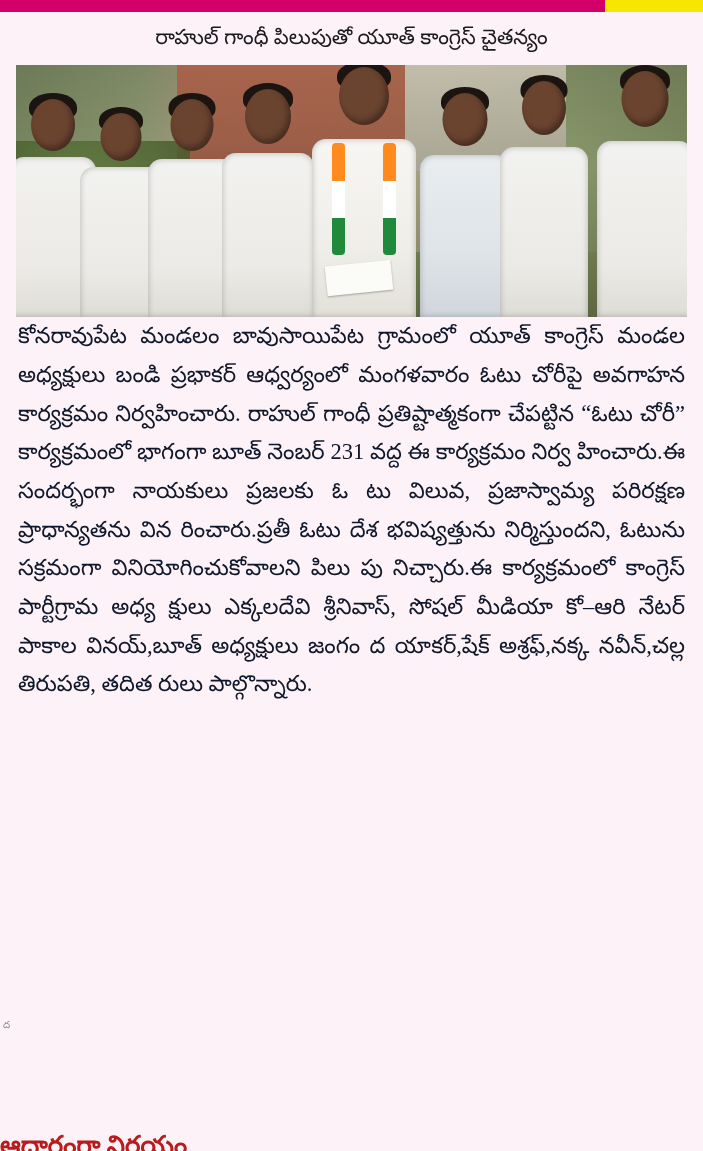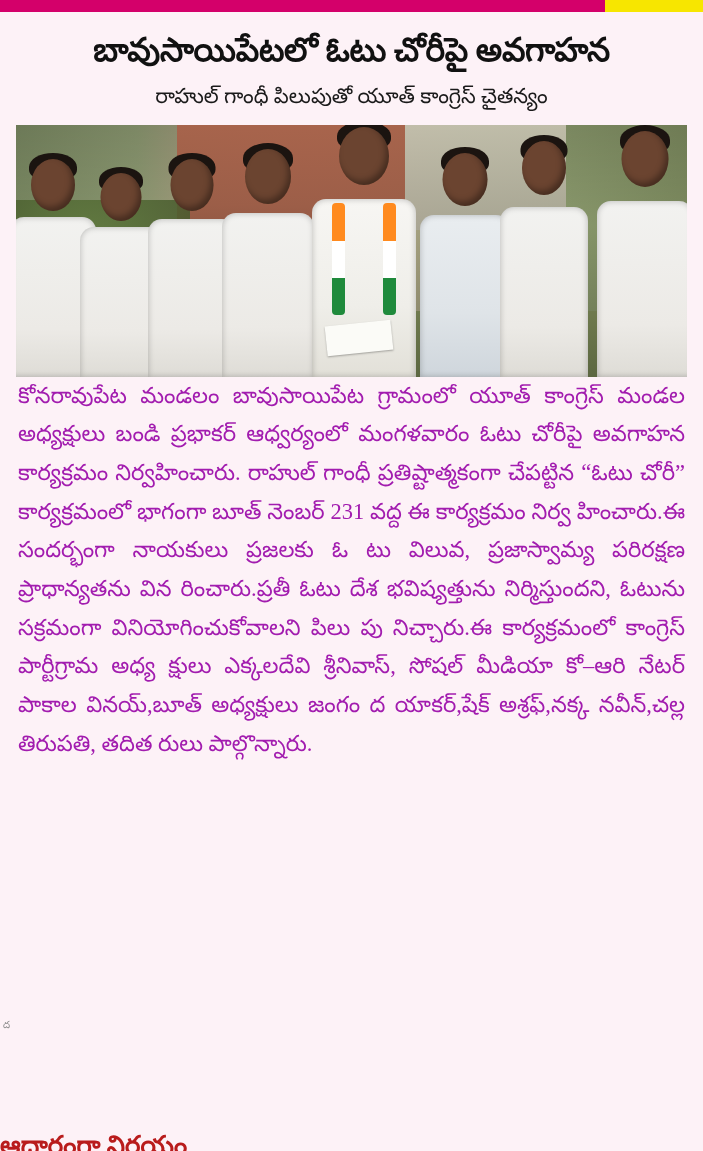--- a/index.html
+++ b/index.html
@@ -143,21 +143,21 @@
     text-align: center;
     font-family: "Liberation Serif", serif;
     font-size: 21px;
     color: #111;
     margin: 12px 0 6px 0;
   }
   .body-text {
     font-family: "Liberation Serif", serif;
     font-size: 22.5px;
     line-height: 1.72;
-    color: #a21caf;
+    color: #0f172a;
     text-align: justify;
     text-justify: inter-word;
     margin: 0;
     padding: 0 2px;
     hyphens: none;
   }
   .side-mark {
     position: absolute;
     left: 3px;
     bottom: 118px;
@@ -182,21 +182,20 @@
 </head>
 <body>
 
 <div class="top-bar">
   <div class="band-pink"></div>
   <div class="band-yellow"></div>
 </div>
 
 <div class="page">
 
-  <h1 class="headline">బావుసాయిపేటలో ఓటు చోరీపై అవగాహన</h1>
 
   <div class="subhead">రాహుల్ గాంధీ పిలుపుతో యూత్ కాంగ్రెస్ చైతన్యం</div>
 
   <div class="photo-wrap">
     <div class="photo">
       <div class="bg-wall"></div>
       <div class="bg-wall2"></div>
       <div class="bg-green"></div>
       <div class="bg-ground"></div>
 

